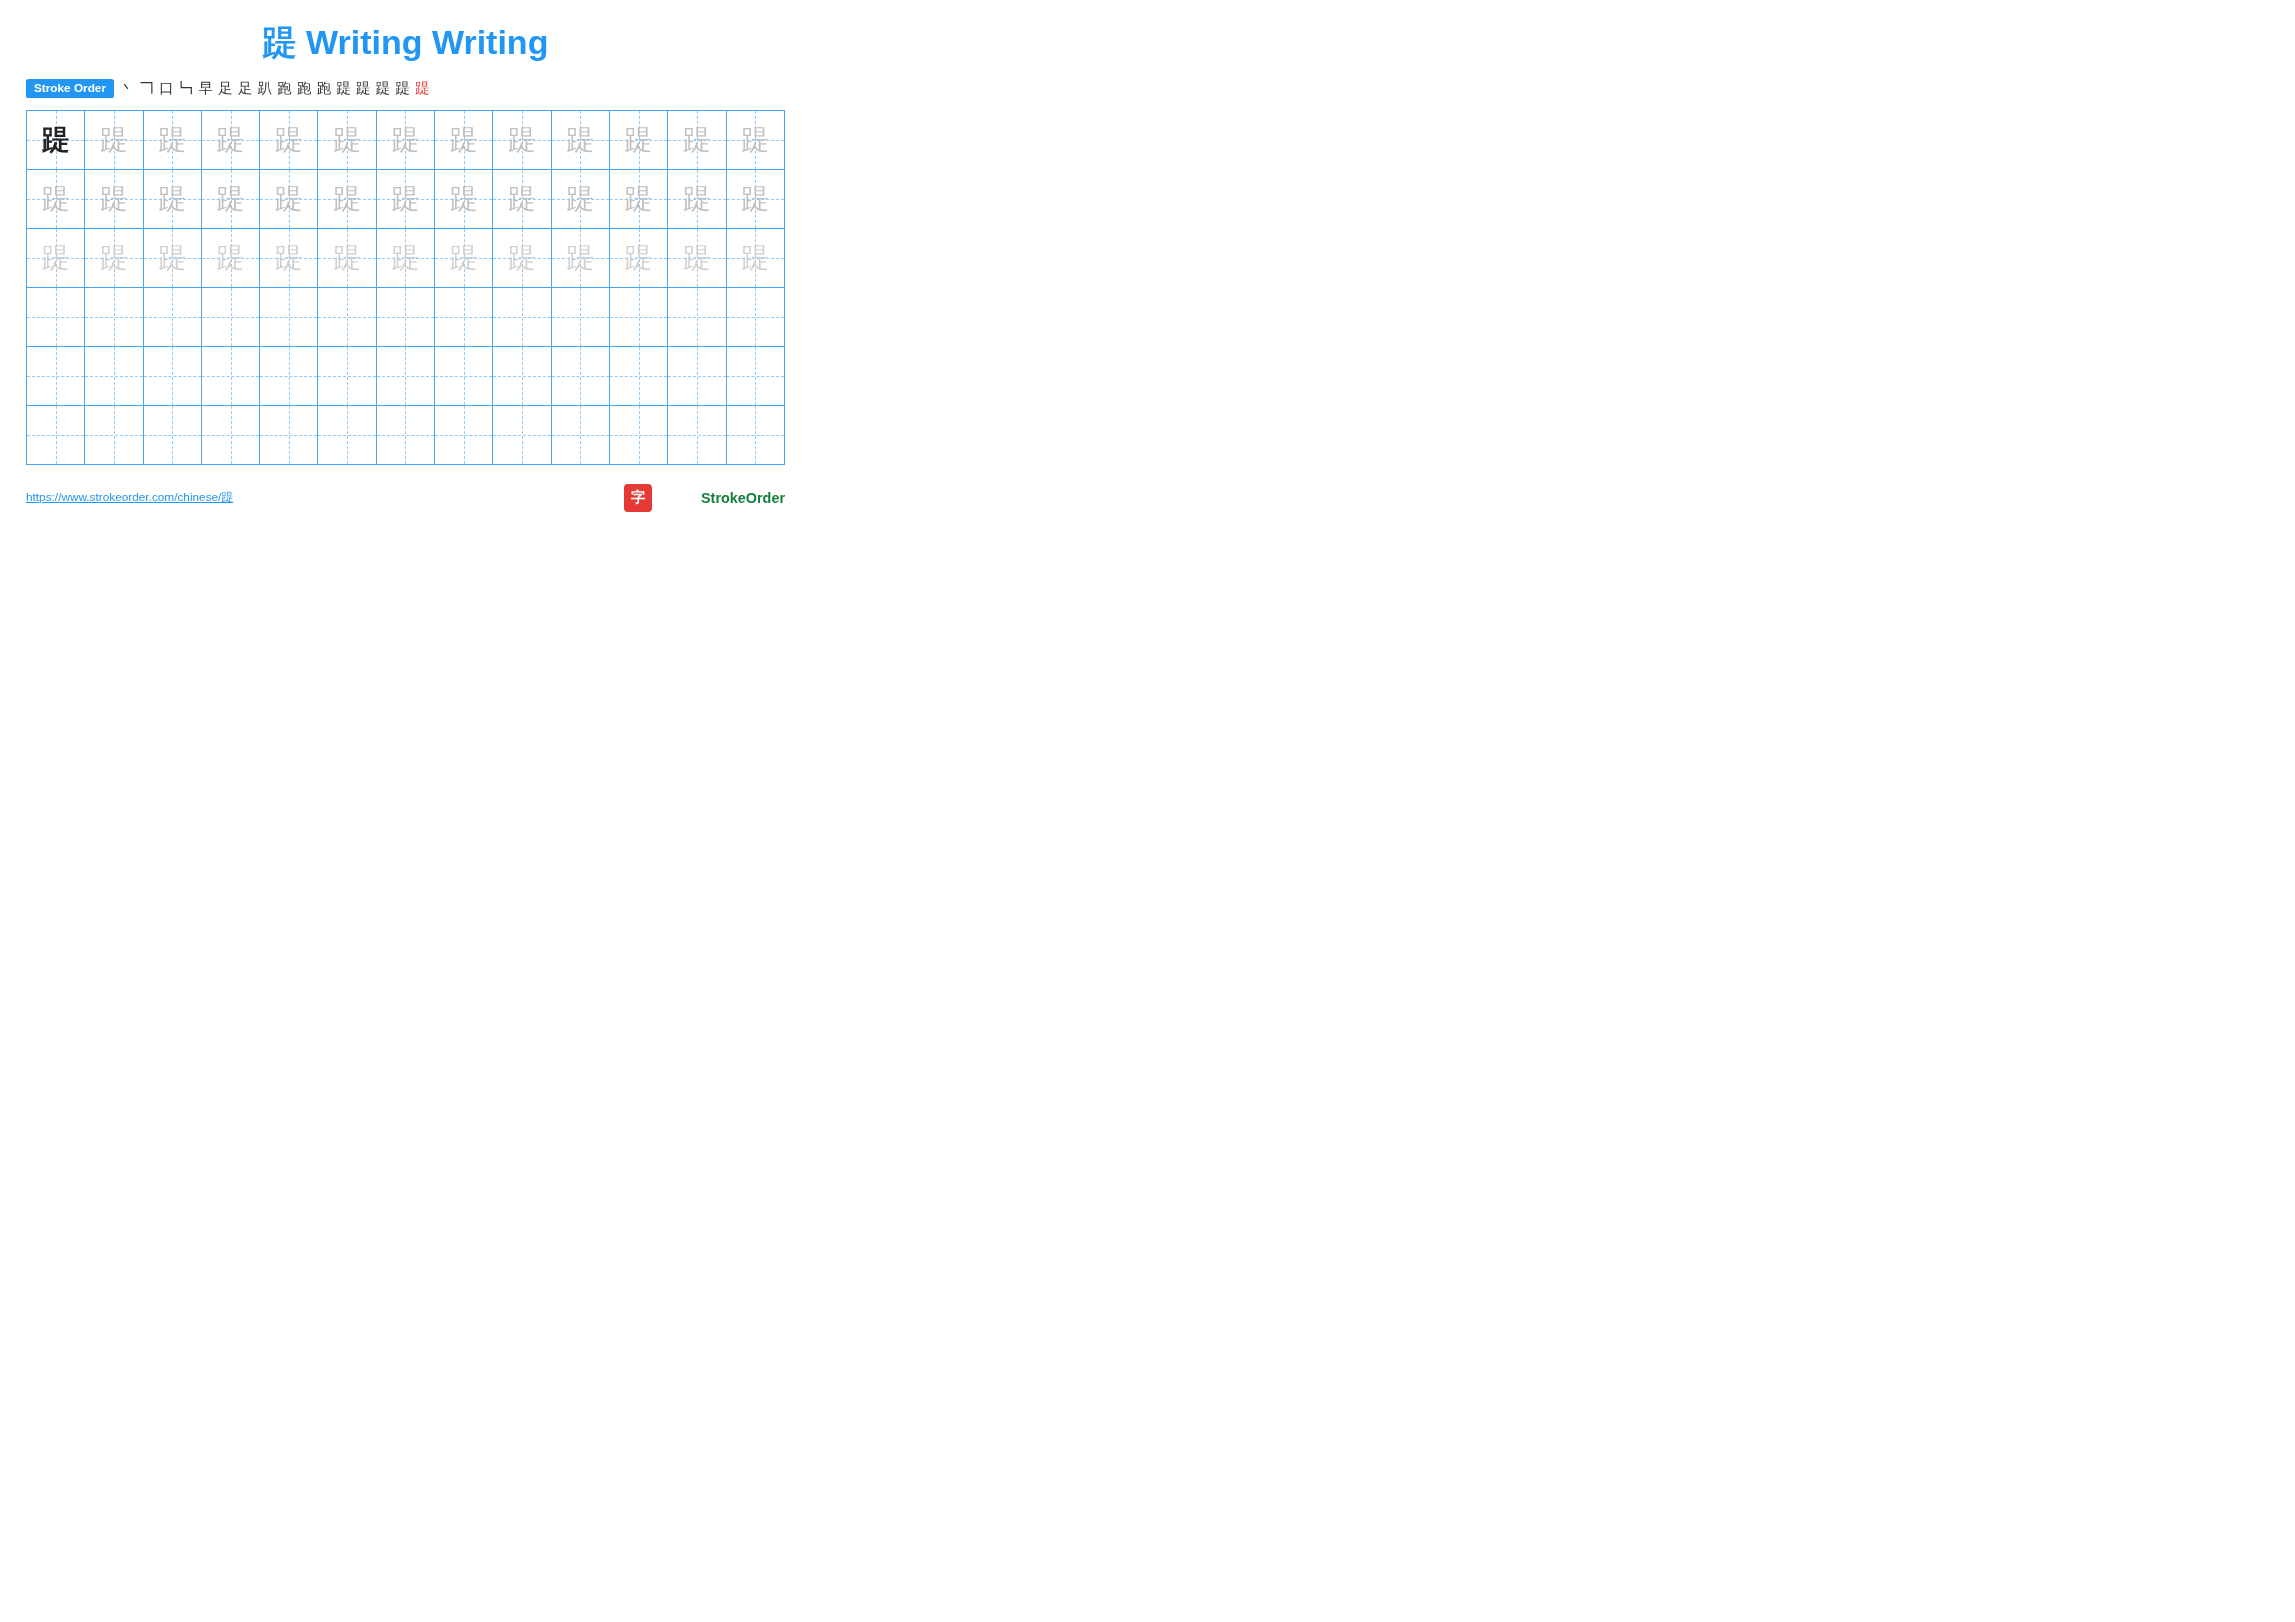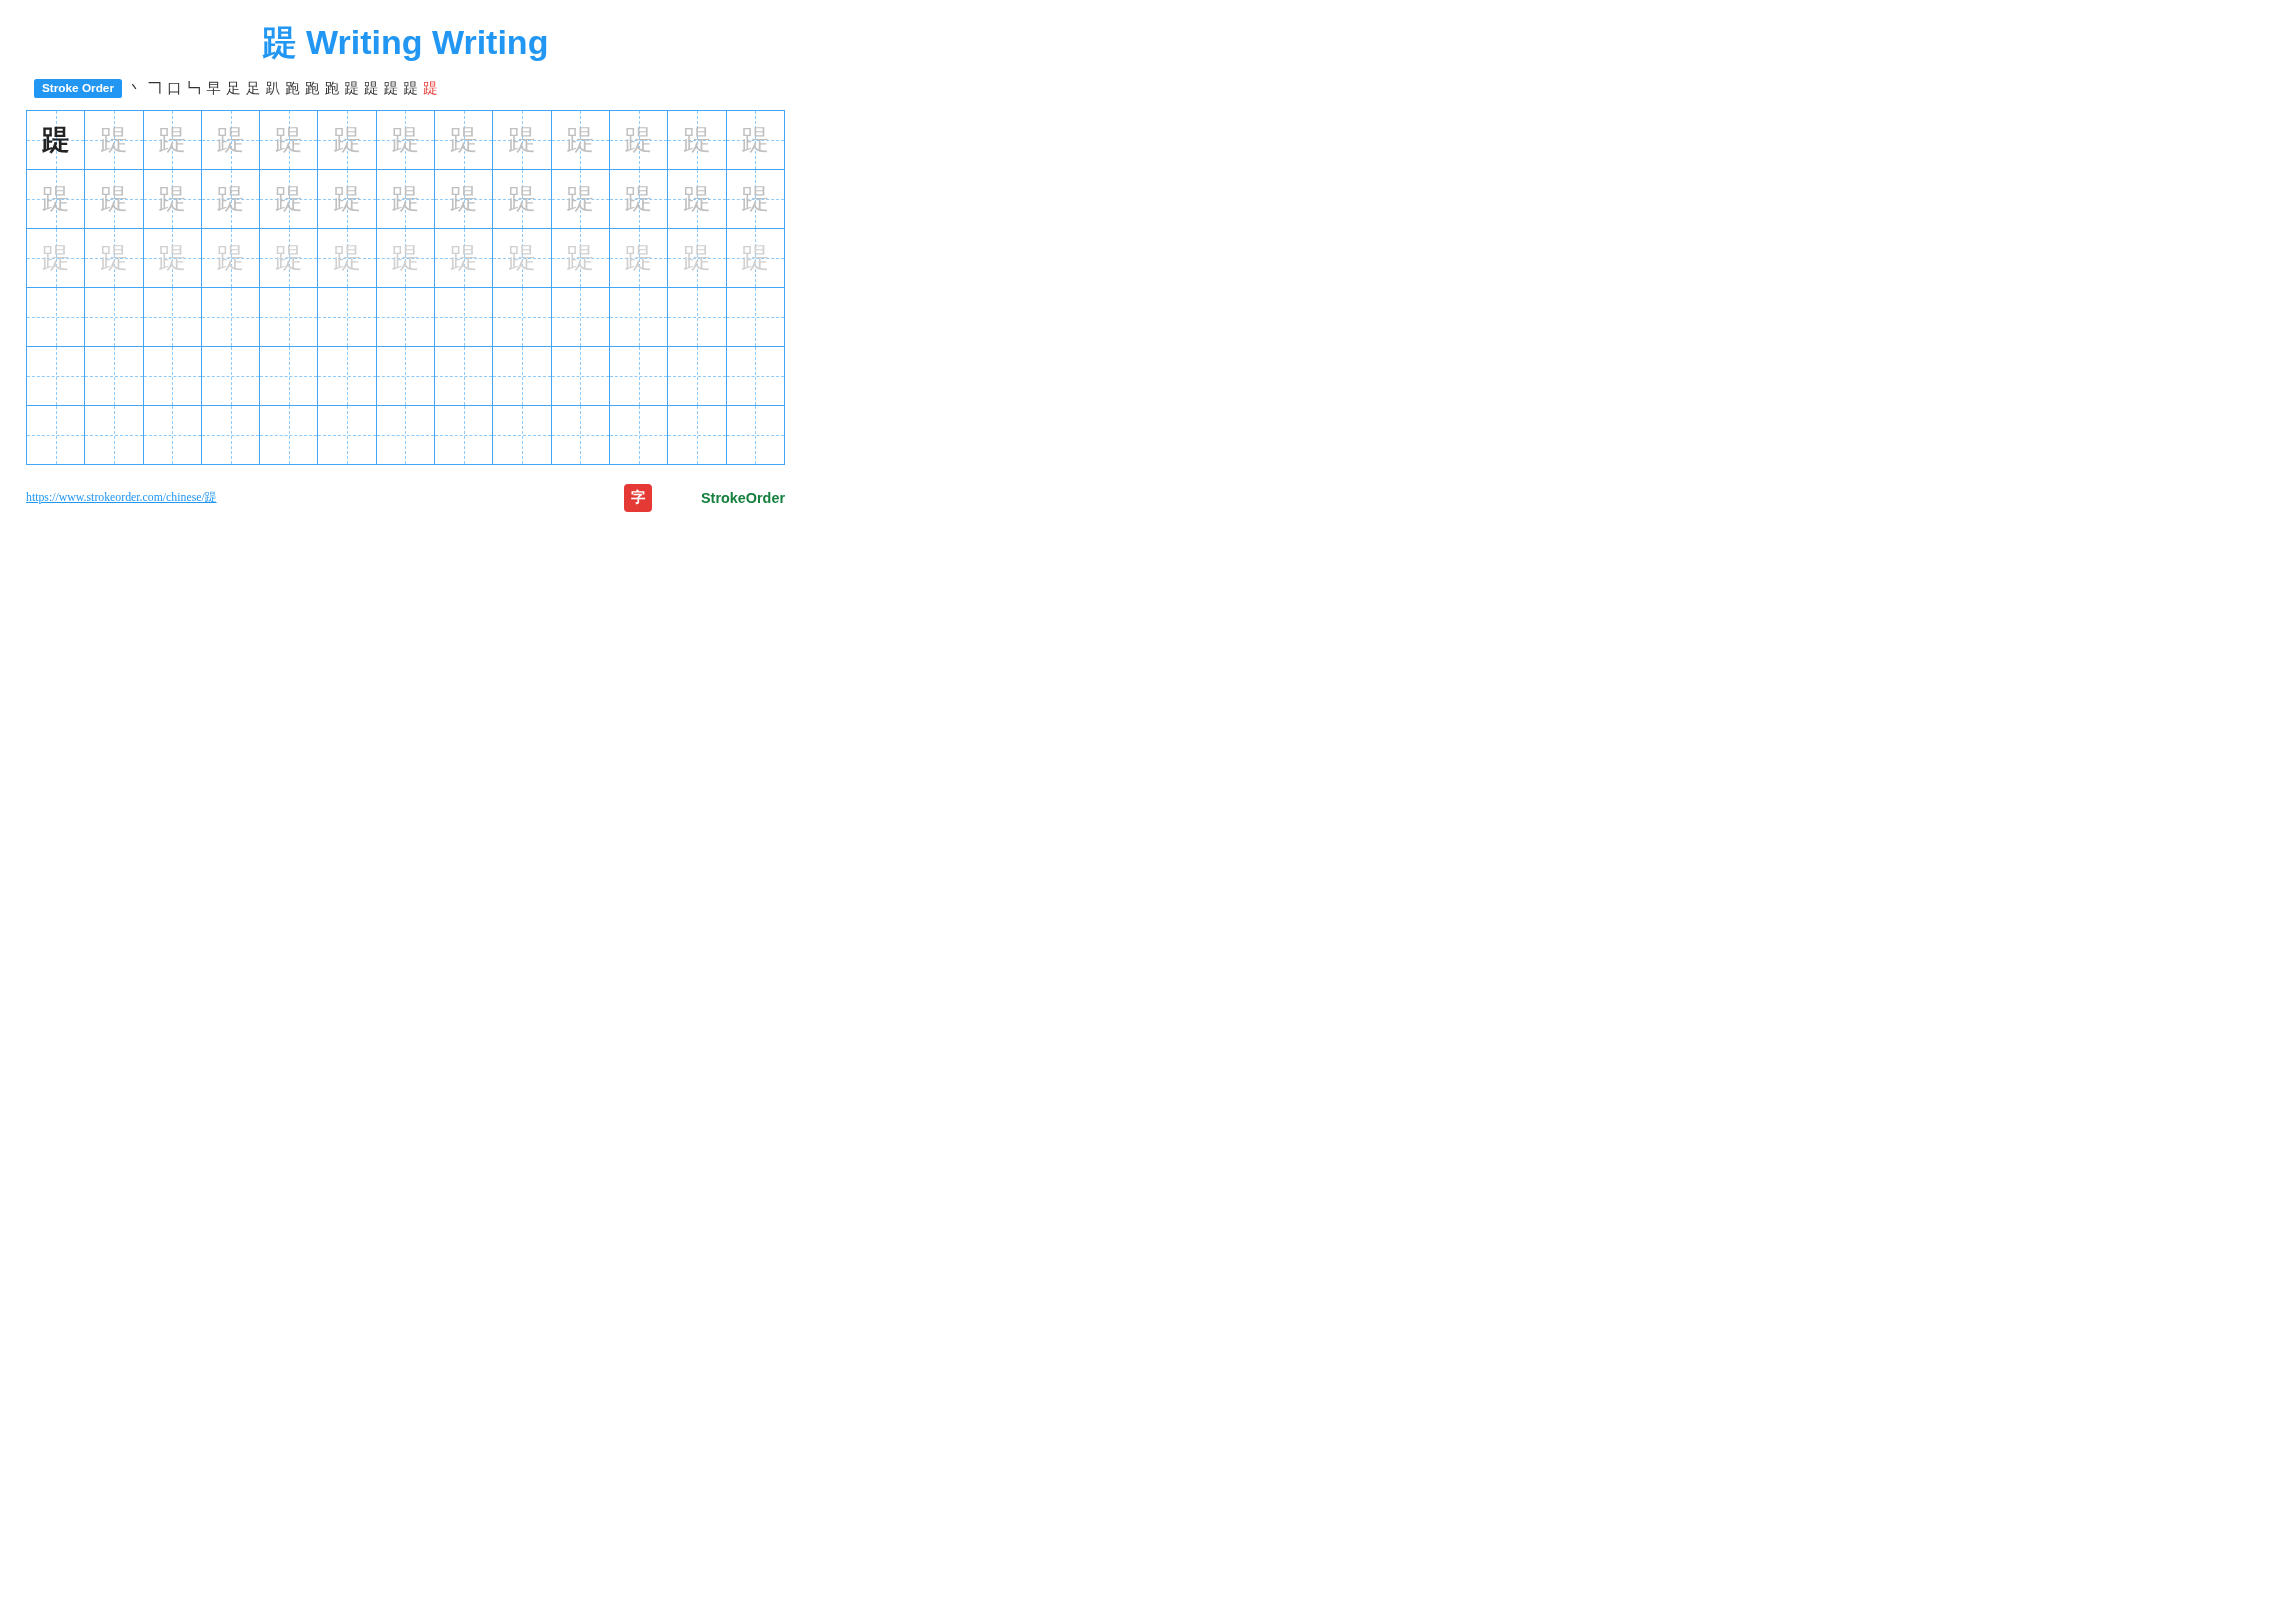--- a/index.html
+++ b/index.html
@@ -21,21 +21,20 @@
       margin-bottom: 13px;
       font-family: sans-serif;
     }
 
     
     .stroke-order-row {
       display: flex;
       align-items: center;
       margin-bottom: 11.8px;
       gap: 3.9px;
-      margin-left: 8px;
     }
     .stroke-order-badge {
       background: #2196F3;
       color: white;
       font-size: 11.8px;
       font-weight: bold;
       padding: 2.6px 7.9px;
       border-radius: 2.6px;
       font-family: sans-serif;
       white-space: nowrap;
@@ -123,21 +122,21 @@
     
     .footer {
       display: flex;
       justify-content: space-between;
       align-items: center;
       margin-top: 19.6px;
     }
     .footer-url {
       color: #2196F3;
       font-size: 11.8px;
-      font-family: Liberation Serif, serif;
+      font-family: Liberation Sans, sans-serif;
     }
     .footer-logo {
       display: flex;
       align-items: center;
       gap: 5.2px;
     }
     .footer-logo-icon {
       width: 27.5px;
       height: 27.5px;
       background: #e53935;

